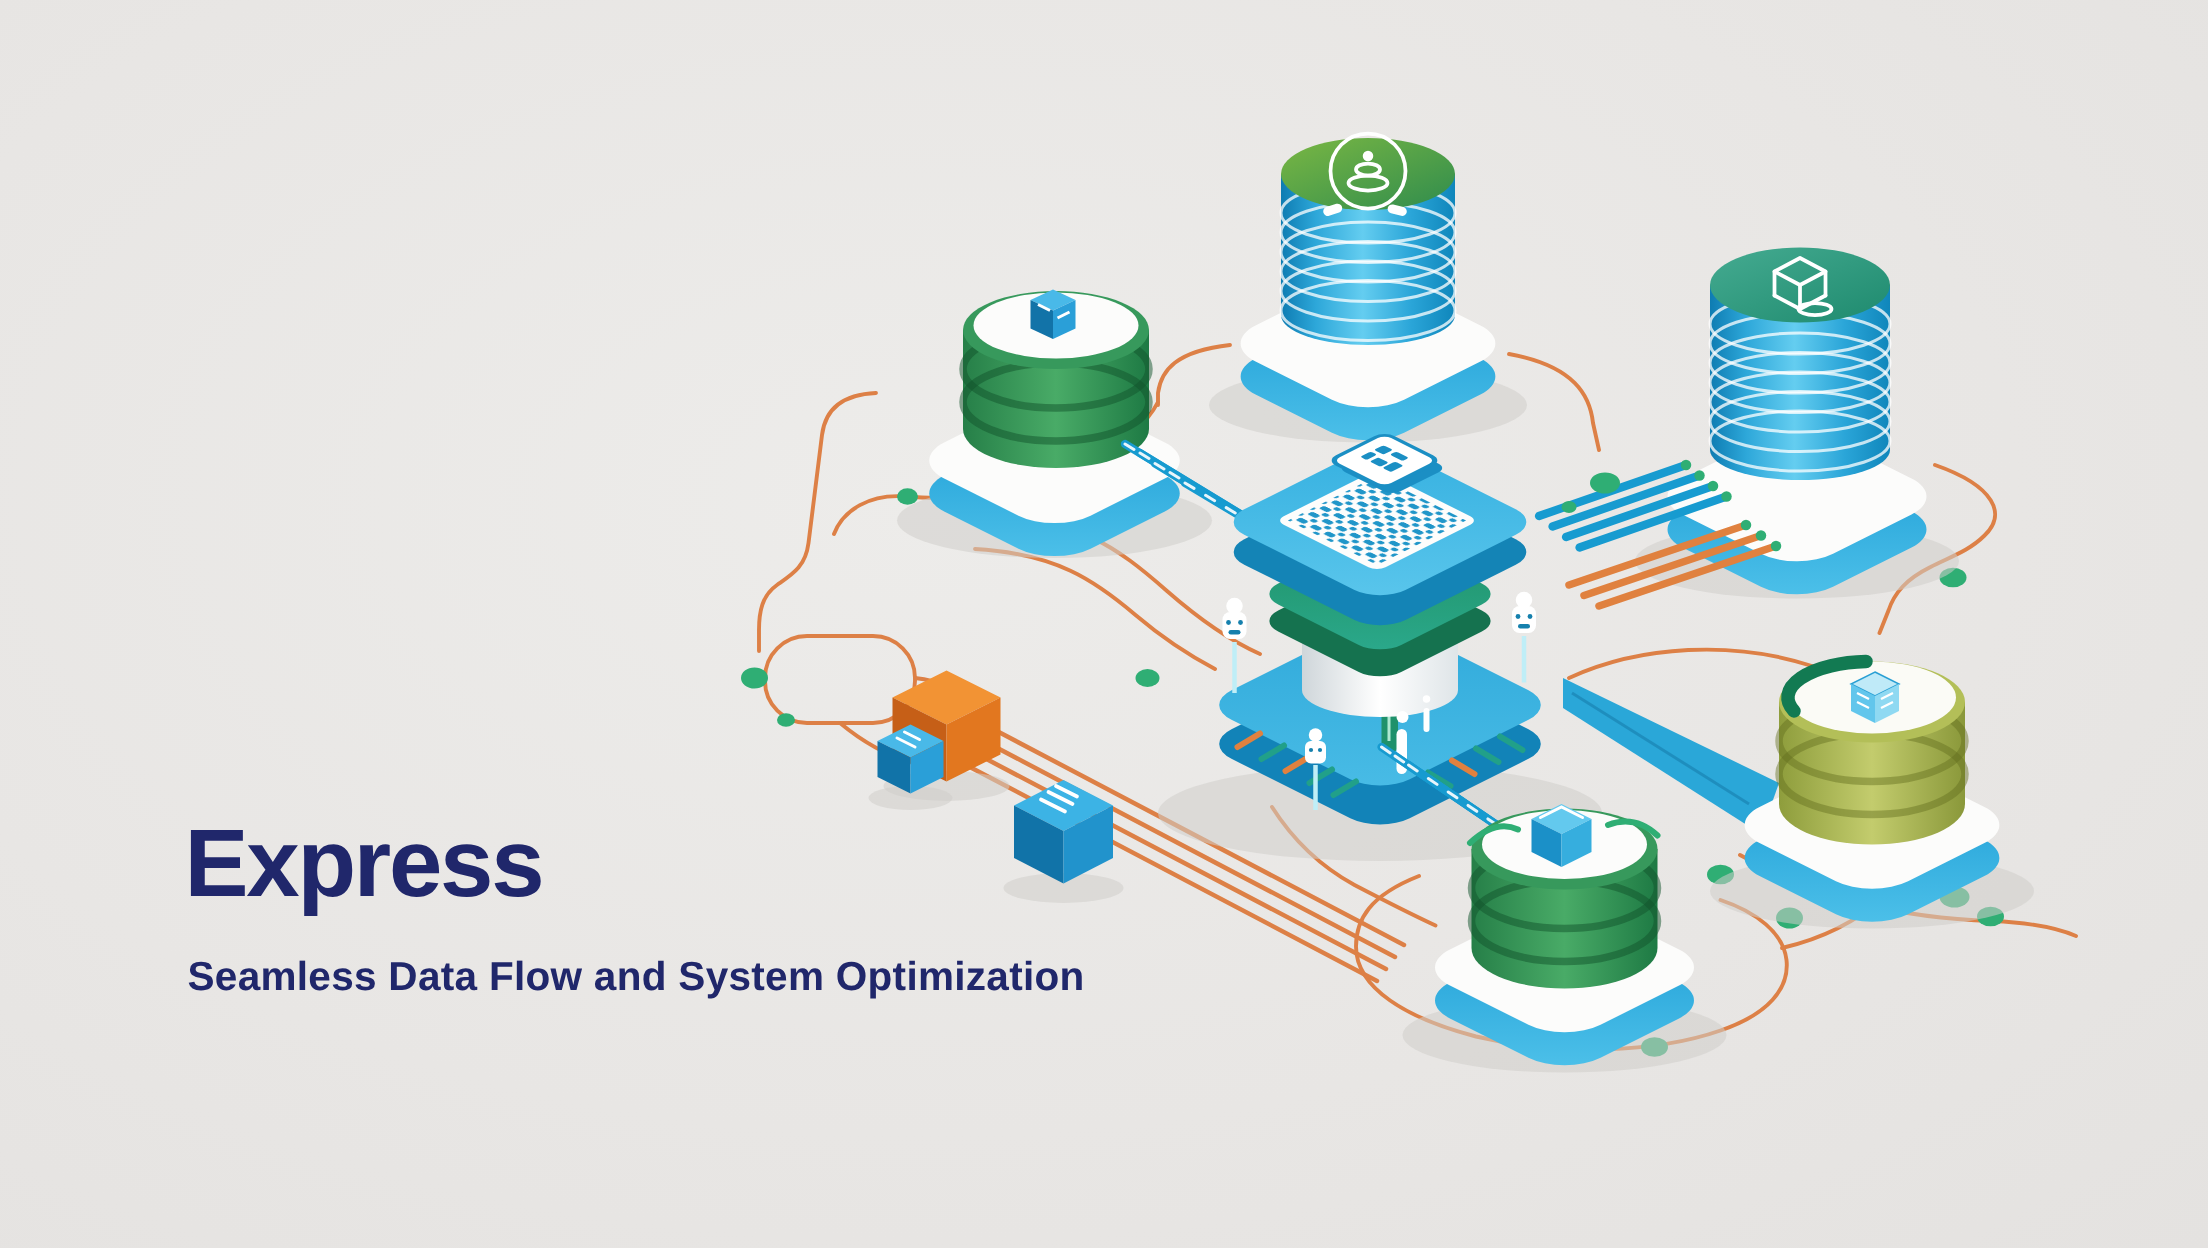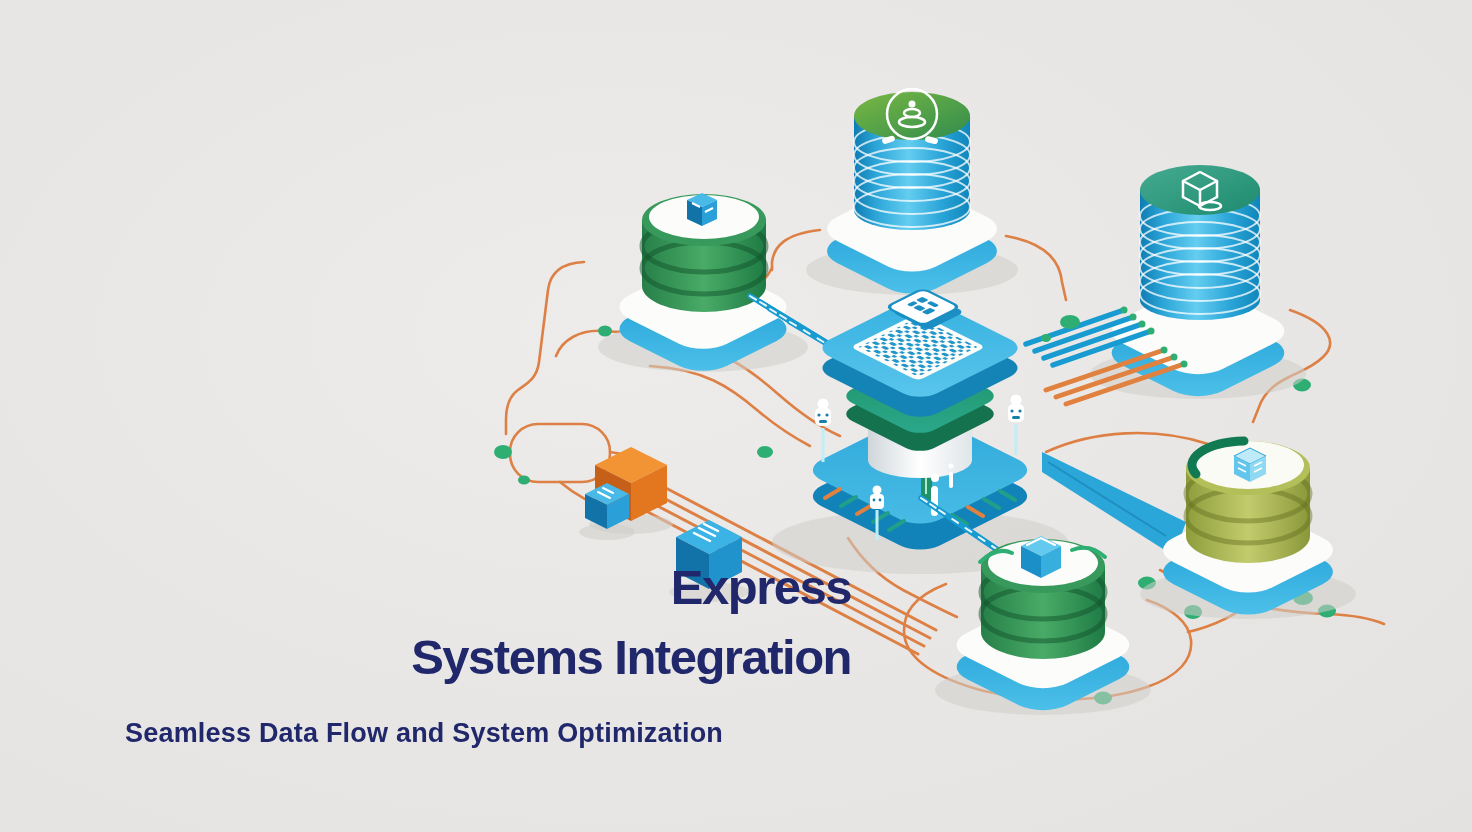--- a/index.html
+++ b/index.html
@@ -1,20 +1,20 @@
 <!DOCTYPE html>
 <html><head>
 <meta charset="utf-8">
 <style>
   html,body{margin:0;padding:0;}
   body{font-family:"Liberation Sans", sans-serif;}
   .stage{position:relative;width:1472px;height:832px;overflow:hidden;
          background:radial-gradient(ellipse at 42% 40%, #edecea 0%, #e8e6e4 60%, #e4e2e0 100%);}
   .hero{position:absolute;left:123px;top:540px;width:740px;}
-  .hero h1{margin:12px;font-weight:bold;color:#20276b;font-size:49px;line-height:70px;letter-spacing:-1.5px;text-align:right;}
+  .hero h1{margin:0;font-weight:bold;color:#20276b;font-size:64px;line-height:70px;letter-spacing:-1.5px;}
   .hero h1 span{display:block;}
   .hero .subtitle{margin:26px 0 0 2px;font-weight:700;color:#20276b;font-size:27px;letter-spacing:.2px;}
   .art{position:absolute;left:0;top:0;}
 
   
   .wire{fill:none;stroke:#dd8046;stroke-width:2.6;stroke-linecap:round;stroke-linejoin:round;}
   .par{stroke:#dd8046;stroke-width:3;stroke-linecap:round;}
   .dot{fill:#2fae74;}
   .ring{fill:none;stroke:rgba(255,255,255,.75);stroke-width:2;}
   .rib{stroke:#179bd0;stroke-width:5.5;stroke-linecap:round;fill:none;}
@@ -389,18 +389,17 @@
       <polygon points="709,520 742,537 709,554 676,537" fill="#3cb3e5"></polygon>
       <polygon points="676,537 709,554 709,589 676,572" fill="#1173a8"></polygon>
       <polygon points="742,537 709,554 709,589 742,572" fill="#2193cc"></polygon>
       <path d="M 694,533 L 710,541 M 699,528 L 715,536 M 704,524 L 718,531" stroke="#fff" stroke-width="2.5" stroke-linecap="round"></path>
     </g>
   </svg>
 
   <div class="hero">
     <h1>
       <span>Express</span>
-      <span>Systems Integration</span>
     </h1>
     <p class="subtitle">Seamless Data Flow and System Optimization</p>
   </div>
 
 </div>
 
 </body></html>

